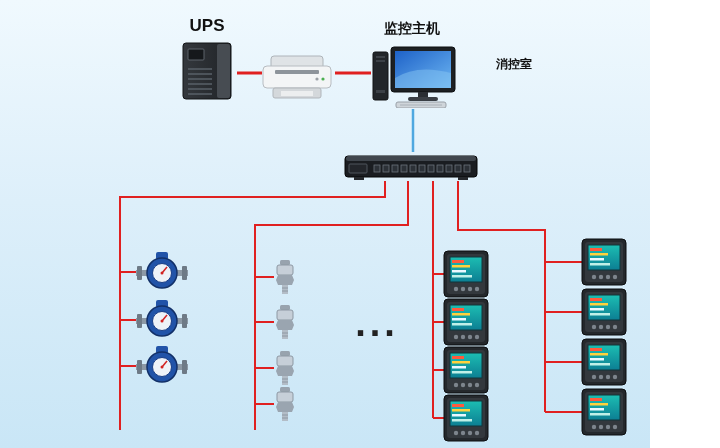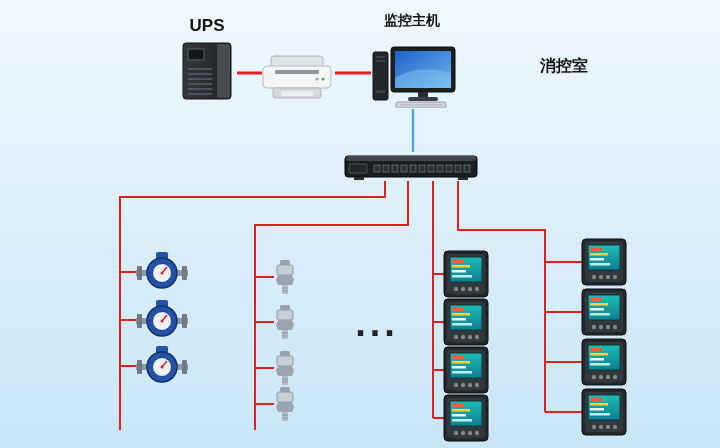--- a/index.html
+++ b/index.html
@@ -1,31 +1,31 @@
 <!DOCTYPE html>
 <html><head>
 <meta charset="utf-8">
 <style>
   html,body{margin:0;padding:0;}
   body{font-family:"Liberation Sans","DejaVu Sans",sans-serif;}
   .stage{
-    position:relative;width:720px;height:448px;overflow:hidden;
+    position:relative;width:650px;height:448px;overflow:hidden;
     background:linear-gradient(180deg,#f0f9fe 0%,#ddeffa 45%,#c9e6f6 100%);
   }
   svg.wires{position:absolute;left:0;top:0;z-index:1;}
   .device{position:absolute;z-index:2;}
   .device svg{display:block;width:100%;height:100%;}
   .lbl{
     position:absolute;z-index:3;color:#111;font-weight:bold;
     text-align:center;white-space:nowrap;
   }
   .lbl-ups{left:180px;top:16px;width:54px;font-size:17px;}
   .lbl-printer{left:262px;top:11px;width:72px;font-size:17px;}
-  .lbl-host{left:374px;top:12px;width:76px;font-size:14px;}
-  .lbl-room{left:528px;top:56px;width:72px;font-size:16px;}
+  .lbl-host{left:374px;top:20px;width:76px;font-size:14px;}
+  .lbl-room{left:478px;top:56px;width:72px;font-size:12px;}
   .lbl-ellipsis{left:342px;top:302px;width:70px;font-size:38px;letter-spacing:4px;color:#222;}
   .defs{position:absolute;width:0;height:0;overflow:hidden;}
 </style>
 </head>
 <body>
 
 <svg class="defs" aria-hidden="true">
   <defs>
     <linearGradient id="screenGrad" x1="0" y1="0" x2="1" y2="1">
       <stop offset="0" stop-color="#1e62c8"></stop>

